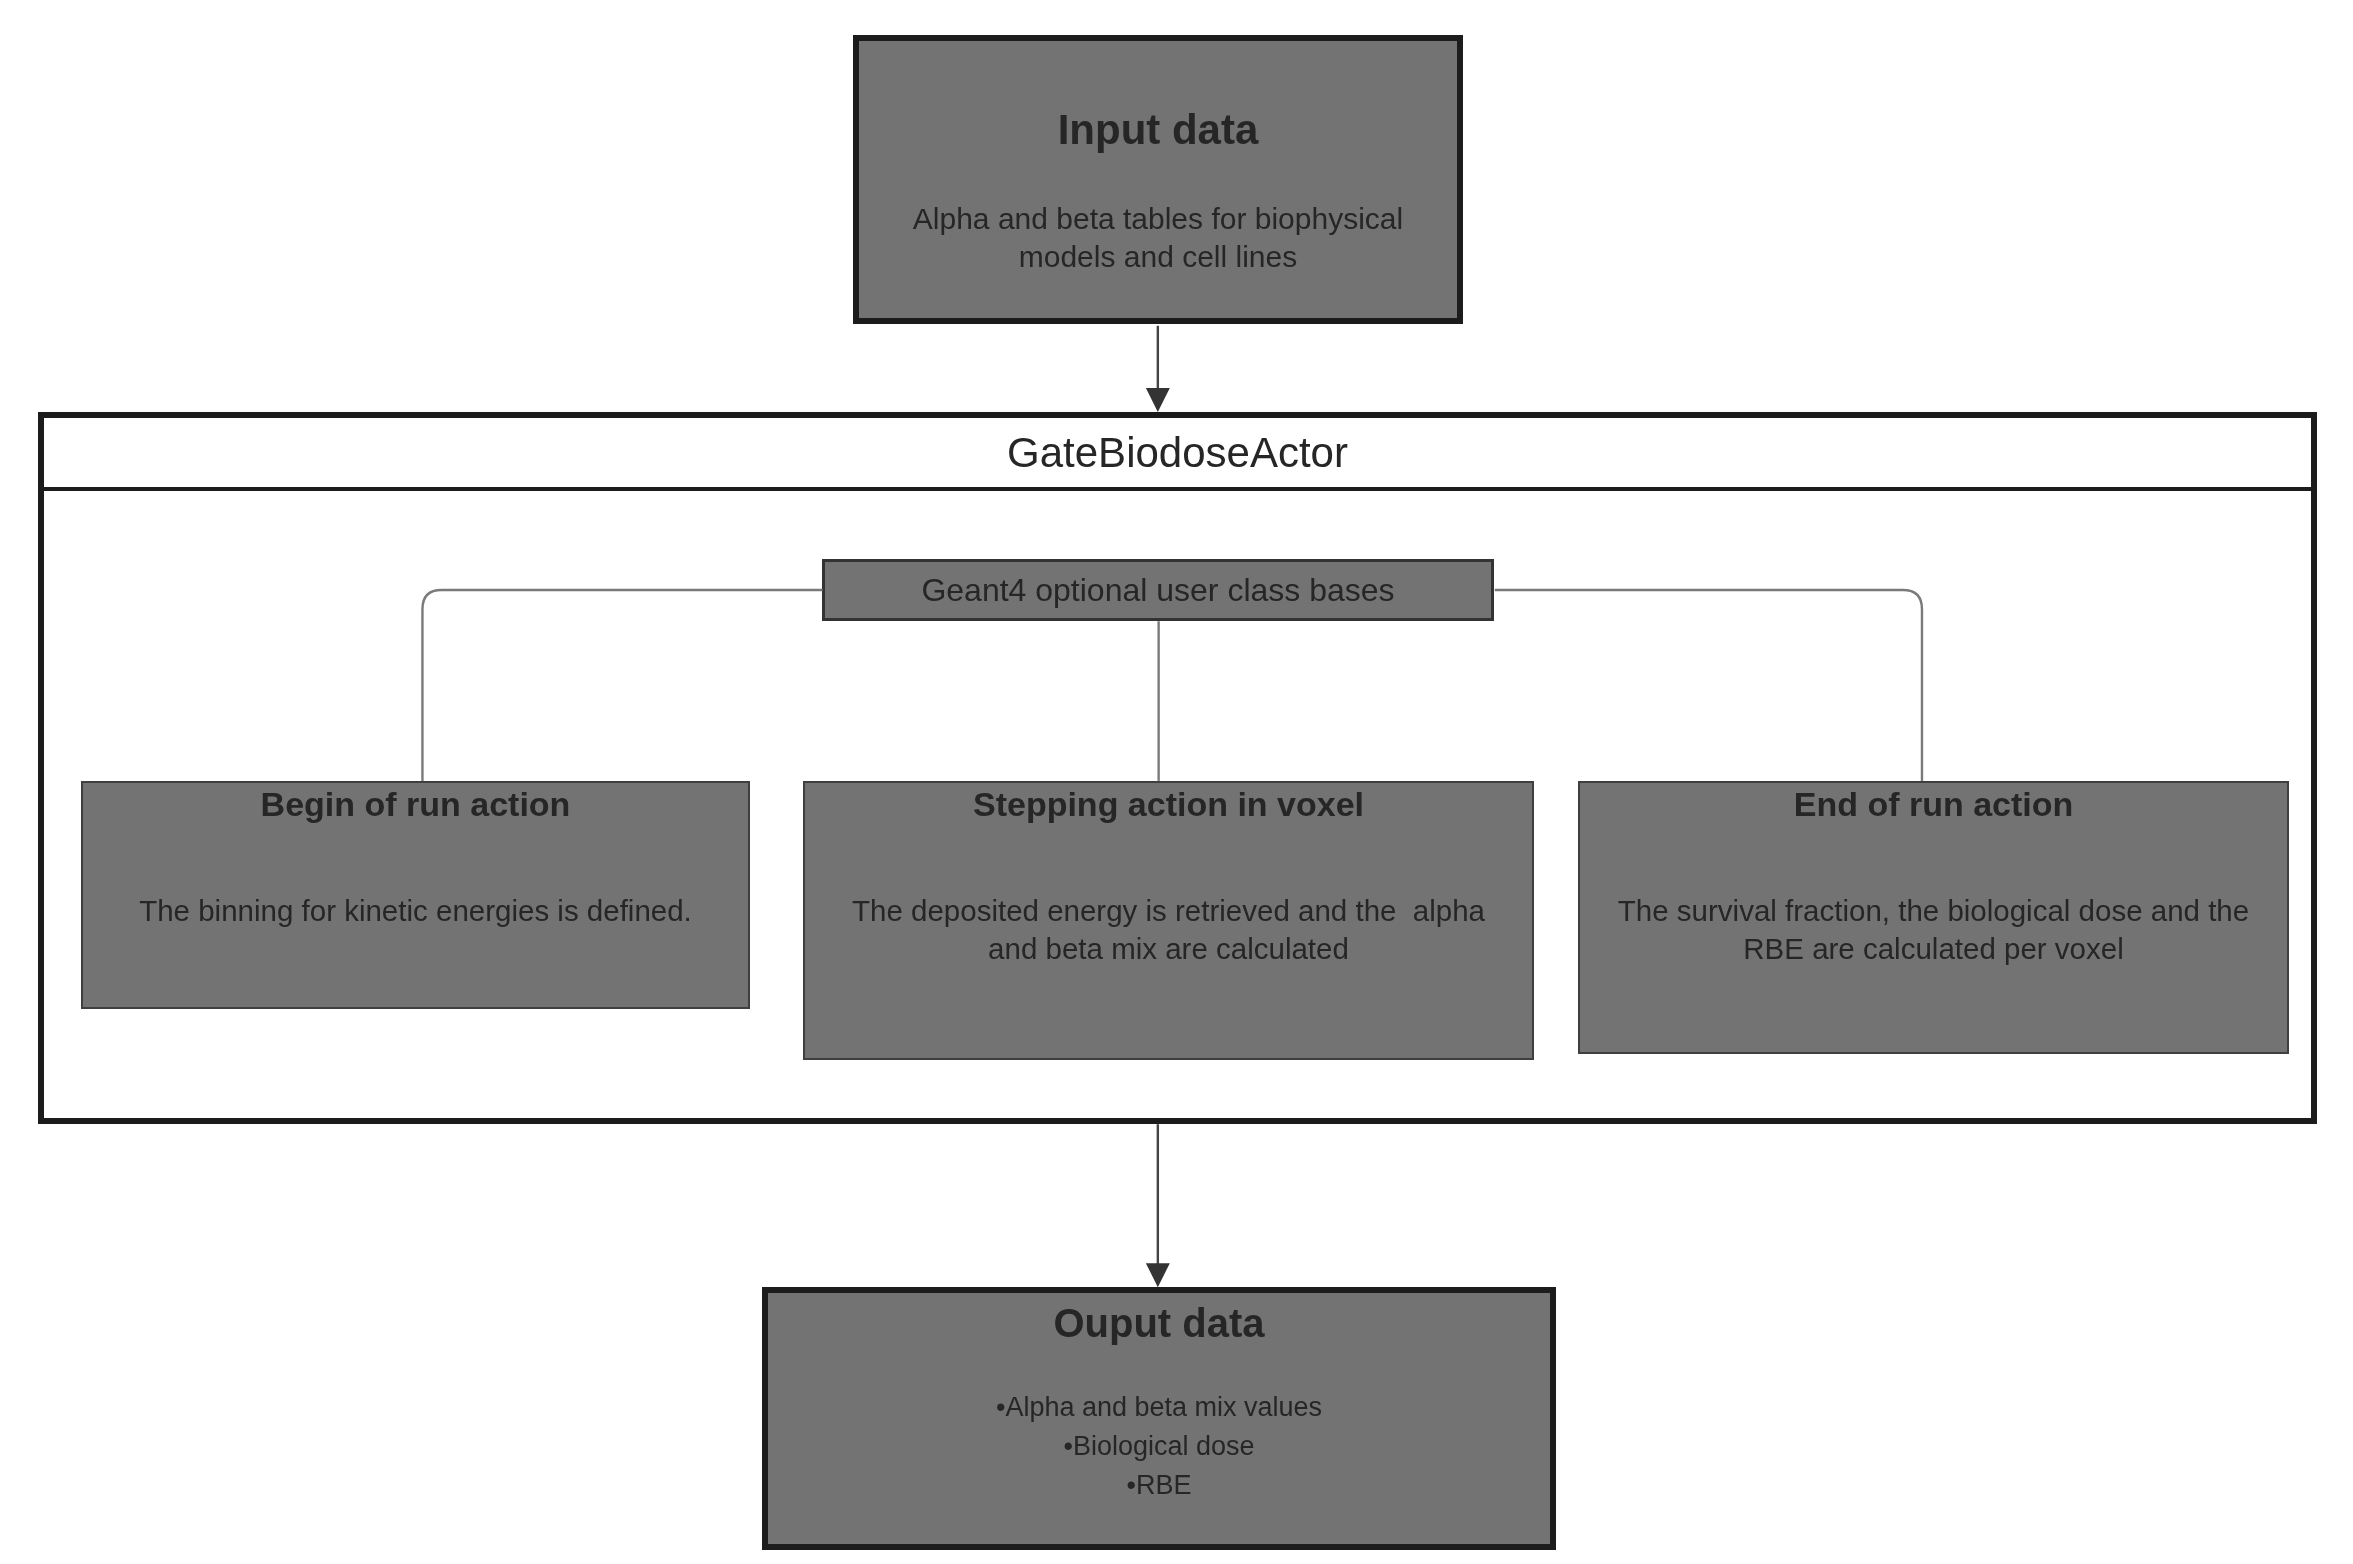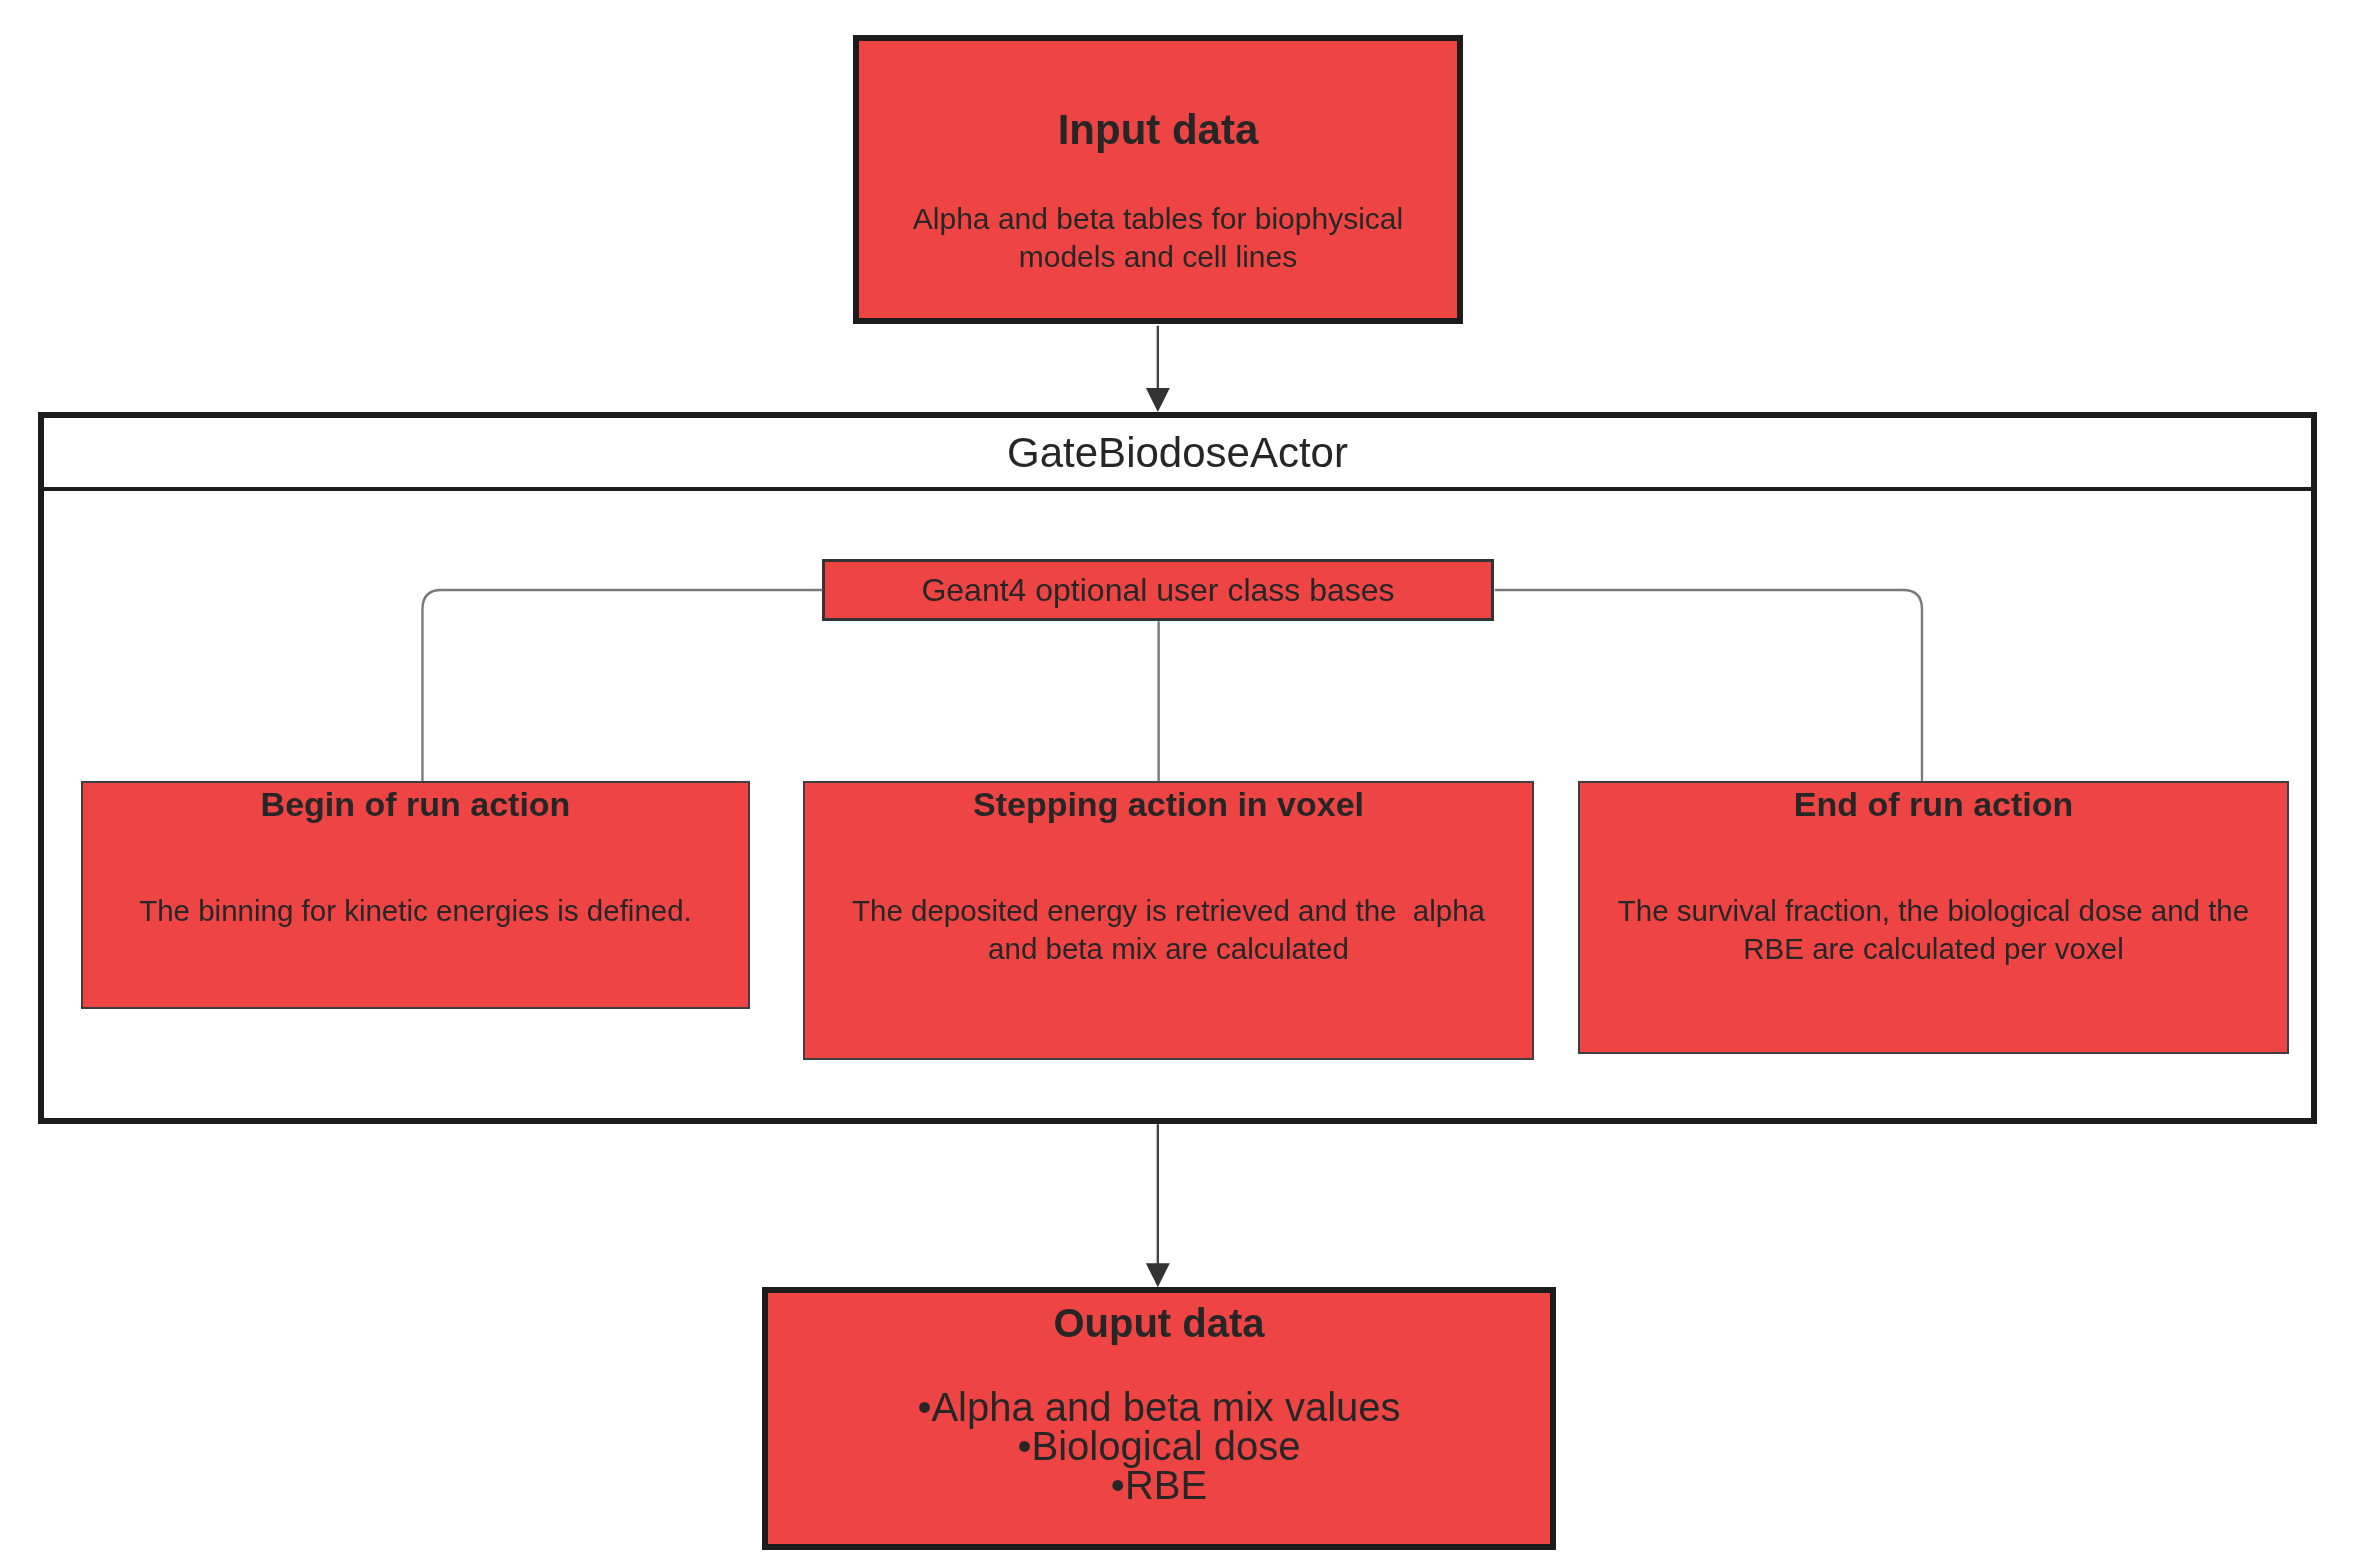--- a/index.html
+++ b/index.html
@@ -19,21 +19,21 @@
   .connector-layer {
     position: absolute;
     left: 0; top: 0;
     width: 2354px; height: 1565px;
     z-index: 2;
     pointer-events: none;
   }
   .box {
     position: absolute;
     box-sizing: border-box;
-    background: #ef4444;
+    background: #737373;
     text-align: center;
     z-index: 1;
   }
   .thick { border: 6.4px solid #1c1c1c; }
   .thin  { border: 2.4px solid #3f3f3f; }
 
   
   .input-box { left: 853px; top: 35px; width: 610px; height: 289px; }
   .input-box .box-title { margin-top: 65px; font-size: 42px; font-weight: bold; }
   .input-box .box-body  { margin-top: 46px; font-size: 30px; line-height: 38px; }
@@ -67,21 +67,21 @@
   .stepping-box { left: 803px; top: 781px; width: 731px; height: 279px; }
   .end-box      { left: 1578px; top: 781px; width: 711px; height: 273px; }
 
   
   .output-box { left: 762px; top: 1287px; width: 794px; height: 263px; }
   .output-box .box-title { margin-top: 8px; font-size: 40px; font-weight: bold; }
   .output-list {
     list-style: none;
     margin: 42px 0 0 0;
     padding: 0;
-    font-size: 40px;
+    font-size: 27px;
     line-height: 39px;
   }
   .output-list li::before { content: "\2022 "; }
 
   .body-line { white-space: pre-wrap; }
 </style>
 </head>
 <body>
 
 <div class="canvas">

